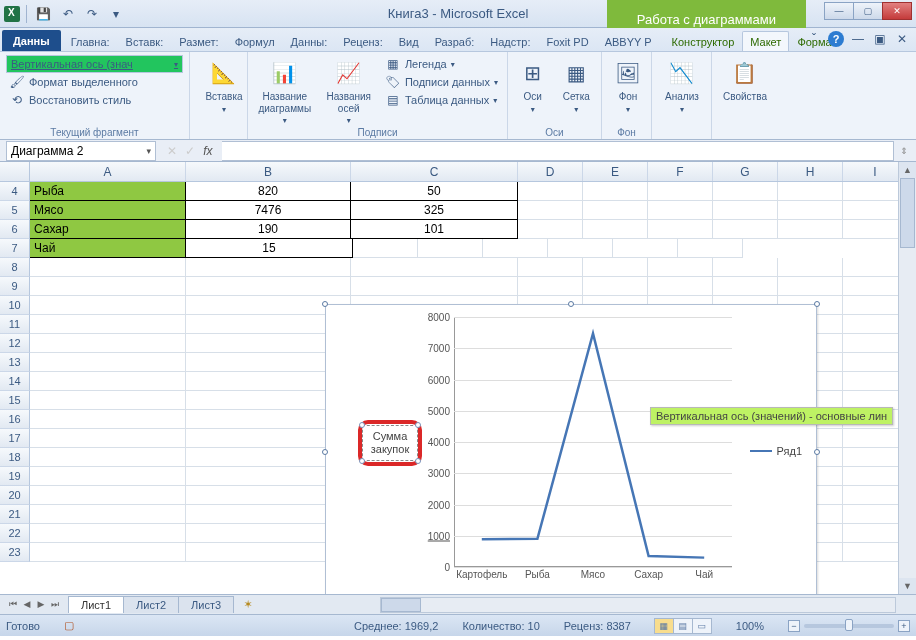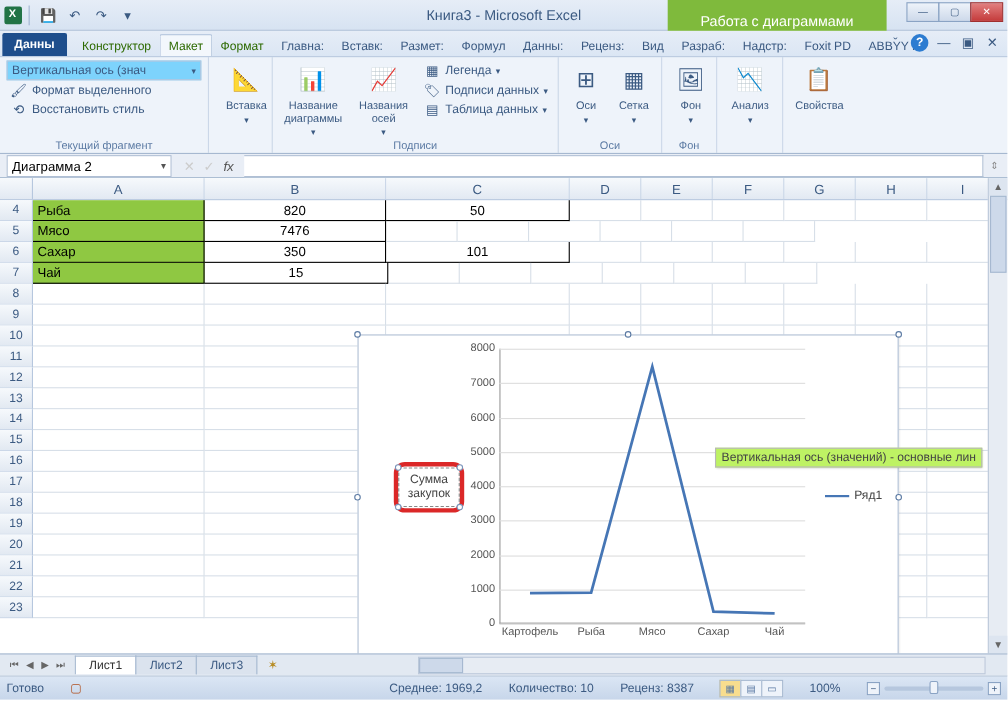--- a/index.html
+++ b/index.html
@@ -129,51 +129,51 @@
   <div class="chart-context">Работа с диаграммами</div>
   <div class="win-ctrls">
     <div class="win-btn">—</div>
     <div class="win-btn">▢</div>
     <div class="win-btn win-close">✕</div>
   </div>
 </div>
 
 <div class="ribbon-tabs">
   <div class="rtab file">Данны</div>
-  <div id="ctx-tabs" style="display:flex;margin-left:4px;">
-      <div class="rtab chart-ctx">Конструктор</div>
-      <div class="rtab chart-ctx active">Макет</div>
-      <div class="rtab chart-ctx">Формат</div>
-    </div>
   <div id="std-tabs" style="display: flex;">
       <div class="rtab">Главна:</div>
       <div class="rtab">Вставк:</div>
       <div class="rtab">Размет:</div>
       <div class="rtab">Формул</div>
       <div class="rtab">Данны:</div>
       <div class="rtab">Реценз:</div>
       <div class="rtab">Вид</div>
       <div class="rtab">Разраб:</div>
       <div class="rtab">Надстр:</div>
       <div class="rtab">Foxit PD</div>
       <div class="rtab">ABBYY P</div>
     </div>
+  <div id="ctx-tabs" style="display:flex;margin-left:4px;">
+      <div class="rtab chart-ctx">Конструктор</div>
+      <div class="rtab chart-ctx active">Макет</div>
+      <div class="rtab chart-ctx">Формат</div>
+    </div>
   <div class="ribbon-right-ctrls">
     <span class="ribb-ctrl">ˇ</span>
     <span class="help-icon">?</span>
     <span class="ribb-ctrl">—</span>
     <span class="ribb-ctrl">▣</span>
     <span class="ribb-ctrl">✕</span>
   </div>
 </div>
 
 <div class="ribbon">
   <div class="rgroup" style="width:190px">
     <div>
-      <div class="sm-row" style="border:1px solid #b6c7de;background:#7dd3fc;padding:2px 4px;">
+      <div class="sm-row" style="border:1px solid #b6c7de;background:#22c55e;padding:2px 4px;text-decoration:underline;">
         <span>Вертикальная ось (знач</span>
           <span style="margin-left:auto;font-size:8px">▾</span>
       </div>
       <div class="sm-row">
           <span class="sm-ico">🖌</span>
           <span>Формат выделенного</span>
         </div>
       <div class="sm-row">
           <span class="sm-ico">⟲</span>
           <span>Восстановить стиль</span>
@@ -288,31 +288,32 @@
         <div class="cell" style="width: 65px;"></div>
         <div class="cell" style="width: 65px;"></div>
         <div class="cell" style="width: 65px;"></div>
         <div class="cell" style="width: 65px;"></div>
         <div class="cell" style="width: 65px;"></div>
       </div>
       <div class="row">
         <div class="rownum">5</div>
         <div class="cell bord green" style="width: 156px;">Мясо</div>
         <div class="cell bord center" style="width: 165px;">7476</div>
+        <div class="cell bord center" style="width: 167px;">325</div>
         <div class="cell" style="width: 65px;"></div>
         <div class="cell" style="width: 65px;"></div>
         <div class="cell" style="width: 65px;"></div>
         <div class="cell" style="width: 65px;"></div>
         <div class="cell" style="width: 65px;"></div>
         <div class="cell" style="width: 65px;"></div>
       </div>
       <div class="row">
         <div class="rownum">6</div>
         <div class="cell bord green" style="width: 156px;">Сахар</div>
-        <div class="cell bord center" style="width: 165px;">350</div>
+        <div class="cell bord center" style="width: 165px;">190</div>
         <div class="cell bord center" style="width: 167px;">101</div>
         <div class="cell" style="width: 65px;"></div>
         <div class="cell" style="width: 65px;"></div>
         <div class="cell" style="width: 65px;"></div>
         <div class="cell" style="width: 65px;"></div>
         <div class="cell" style="width: 65px;"></div>
         <div class="cell" style="width: 65px;"></div>
       </div>
       <div class="row">
         <div class="rownum">7</div>
@@ -532,21 +533,21 @@
     <div class="axis-title-box">
       <div class="axis-title-inner">
         <span>Сумма закупок</span>
         <div class="atl-handle atl-tl"></div><div class="atl-handle atl-tr"></div><div class="atl-handle atl-bl"></div><div class="atl-handle atl-br"></div>
       </div>
     </div>
 
     <div class="plot-area">
       <div class="y-axis" id="yaxis">
           <div class="ytick" style="top: 250px;">0</div>
-          <div class="ytick" style="top: 218.75px;">1000</div>
+          <div class="ytick" style="top: 218.75px; text-decoration: underline;">1000</div>
           <div class="ytick" style="top: 187.5px;">2000</div>
           <div class="ytick" style="top: 156.25px;">3000</div>
           <div class="ytick" style="top: 125px;">4000</div>
           <div class="ytick" style="top: 93.75px;">5000</div>
           <div class="ytick" style="top: 62.5px;">6000</div>
           <div class="ytick" style="top: 31.25px;">7000</div>
           <div class="ytick" style="top: 0px;">8000</div>
         </div>
       <div class="plot-border-left"></div>
       <div class="plot-border-bot"></div>

